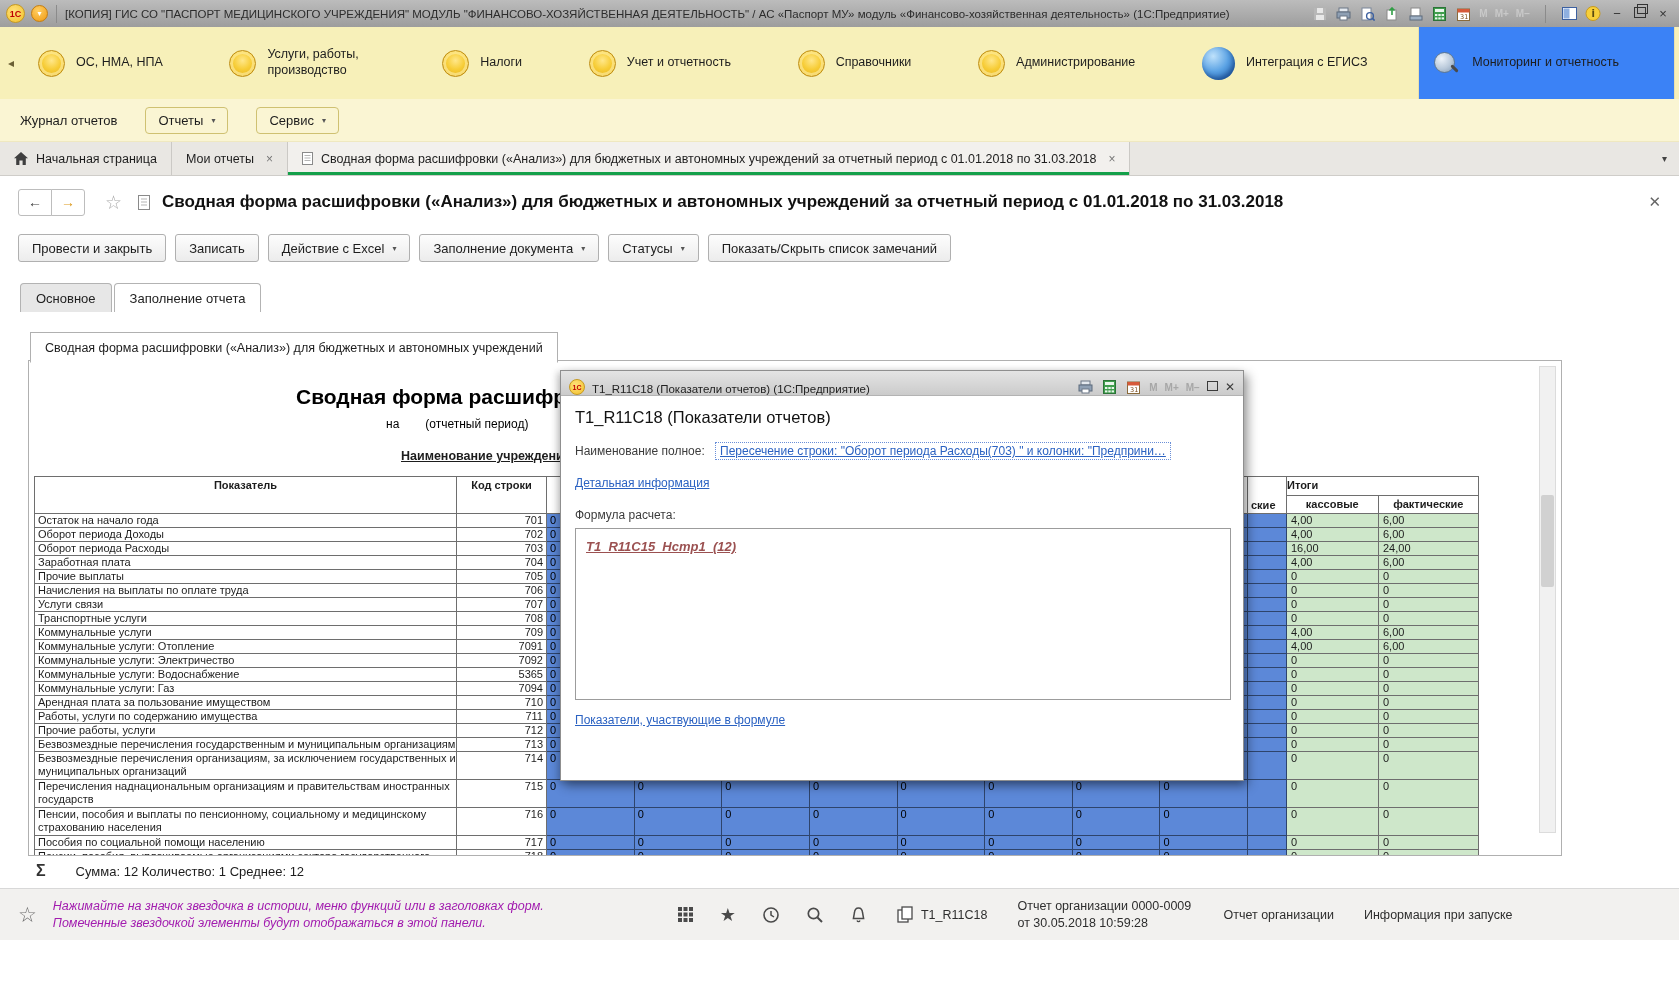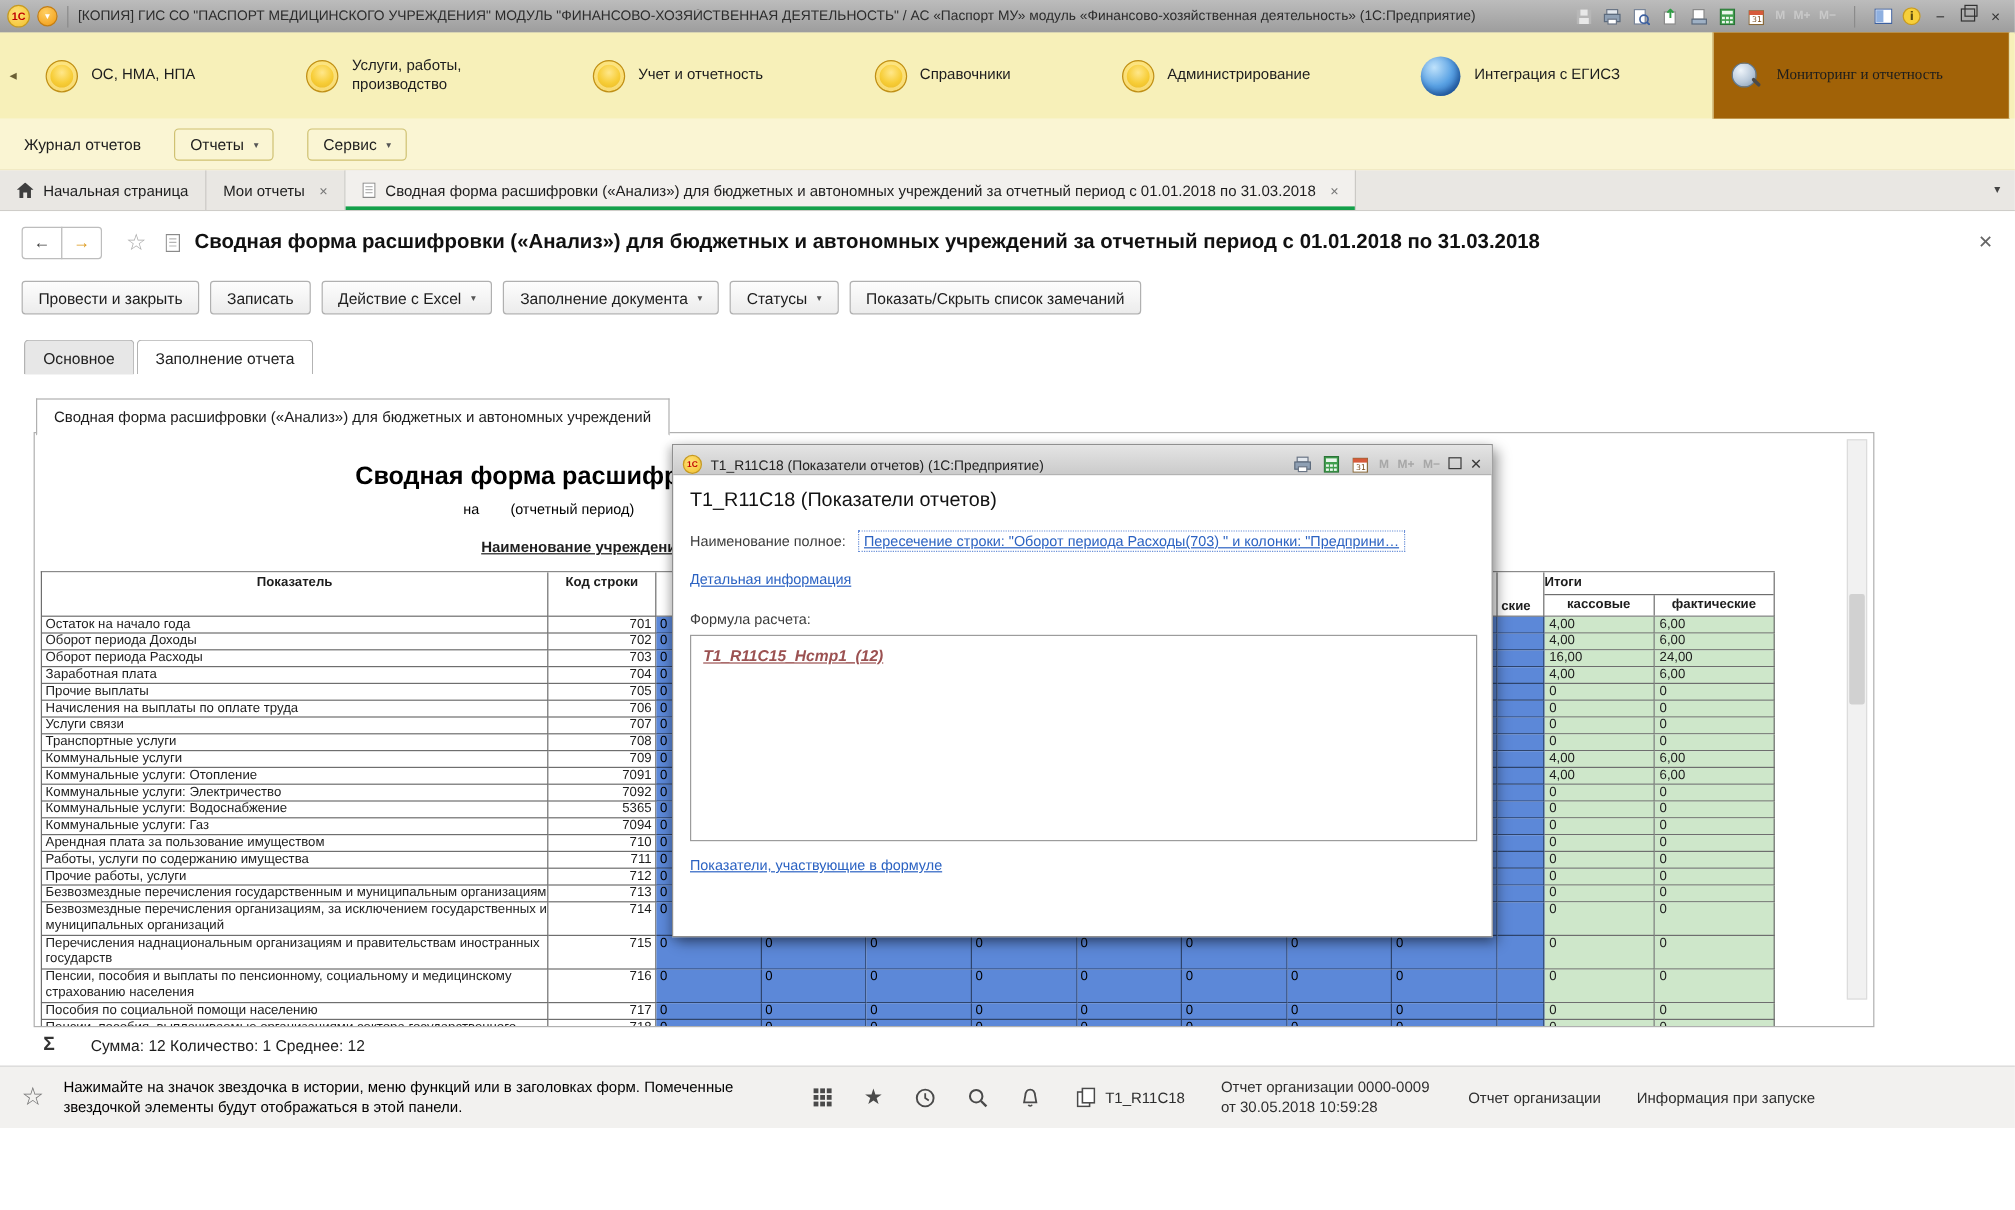--- a/index.html
+++ b/index.html
@@ -21,21 +21,21 @@
   .tico{width:17px;height:16px;display:flex;align-items:center;justify-content:center;flex:none;}
   .mem{font-size:10px;color:#c9c9c9;font-weight:bold;letter-spacing:0;}
   .winbtn{font-size:13px;color:#333;width:16px;text-align:center;}
   .restore-ico{position:relative;width:10px;height:9px;border:1px solid #333;background:transparent;display:inline-block;}
   .restore-ico::before{content:"";position:absolute;left:2px;top:-4px;width:9px;height:8px;border:1px solid #333;}
   
   #ribbon{left:0;top:27px;width:1679px;height:72px;background:#f7f0b9;display:flex;align-items:stretch;}
   .rib-chevron{width:22px;display:flex;align-items:center;justify-content:center;color:#6b6035;font-size:12px;}
   #ribbonItems{flex:1;display:flex;justify-content:space-between;padding-right:4px;}
   .rib-item{display:flex;align-items:center;gap:11px;padding:0 16px;cursor:default;}
-  .rib-item.active{background:#a16207;box-shadow:inset 1px 0 0 #e8e0ad,inset -1px 0 0 #e8e0ad;padding-right:56px;font-family:Liberation Serif, serif;}
+  .rib-item.active{background:#3b82f6;box-shadow:inset 1px 0 0 #e8e0ad,inset -1px 0 0 #e8e0ad;padding-right:56px;}
   .rib-label{font-size:12.5px;color:#1d1d1d;line-height:1.25;}
   .rib-item.wrap .rib-label{max-width:108px;}
   .icon-coin{width:25px;height:25px;border-radius:50%;flex:none;
      background:radial-gradient(circle at 50% 38%,#ffe78a 0%,#f7cd37 45%,#e0ab18 100%);
      border:1px solid #bf8f17;box-shadow:inset 0 0 0 3px rgba(255,240,170,.6);}
   .icon-globe{width:33px;height:33px;border-radius:50%;flex:none;
      background:radial-gradient(circle at 34% 28%,#bfe2fb 0%,#5aa2e4 48%,#1e63b4 100%);
      box-shadow:inset -2px -3px 5px rgba(0,30,90,.45);}
   .icon-globesearch{width:27px;height:27px;position:relative;flex:none;}
   .gs-globe{position:absolute;left:0;top:2px;width:19px;height:19px;border-radius:50%;
@@ -131,21 +131,21 @@
   .dlg-mem{font-size:10px;color:#a7a7a7;font-weight:bold;}
   .dlg-winbtn{font-size:12px;color:#3a3a3a;}
   .mini-restore{position:relative;width:9px;height:8px;border:1px solid #3a3a3a;display:inline-block;}
   
   #sumbar{left:0;top:858px;width:1679px;height:26px;display:flex;align-items:center;padding-left:36px;box-sizing:border-box;gap:30px;}
   .sigma{font-size:16px;font-weight:bold;color:#333;}
   .sumtext{font-size:13px;color:#1d1d1d;}
   #footer{left:0;top:888px;width:1679px;height:52px;background:#f2f1ef;border-top:1px solid #d8d8d8;
           display:flex;align-items:center;box-sizing:border-box;}
   .f-star{font-size:21px;color:#6f6f6f;margin-left:18px;flex:none;}
-  .f-hint{width:566px;margin-left:16px;font-size:12.5px;color:#000000;line-height:1.32;}
+  .f-hint{width:566px;margin-left:16px;font-size:12.5px;font-style:italic;color:#a21caf;line-height:1.32;}
   .f-icons{display:flex;align-items:center;gap:26px;margin-left:58px;}
   .f-item{display:flex;align-items:center;gap:8px;margin-left:30px;font-size:12.5px;color:#2e2e2e;}
   .f-wrap{width:176px;line-height:1.3;}
   svg{display:block;}
 </style>
 </head>
 <body>
 
 <div id="titlebar" class="abs">
   <span class="logo1c">1С</span>
@@ -231,20 +231,24 @@
 <div id="ribbon" class="abs">
   <span class="rib-chevron">◂</span>
   <div id="ribbonItems">
       <div class="rib-item">
         <span class="icon-coin"></span>
         <span class="rib-label">ОС, НМА, НПА</span>
       </div>
       <div class="rib-item wrap">
         <span class="icon-coin"></span>
         <span class="rib-label">Услуги, работы, производство</span>
+      </div>
+      <div class="rib-item">
+        <span class="icon-coin"></span>
+        <span class="rib-label">Налоги</span>
       </div>
       <div class="rib-item">
         <span class="icon-coin"></span>
         <span class="rib-label">Учет и отчетность</span>
       </div>
       <div class="rib-item">
         <span class="icon-coin"></span>
         <span class="rib-label">Справочники</span>
       </div>
       <div class="rib-item">

